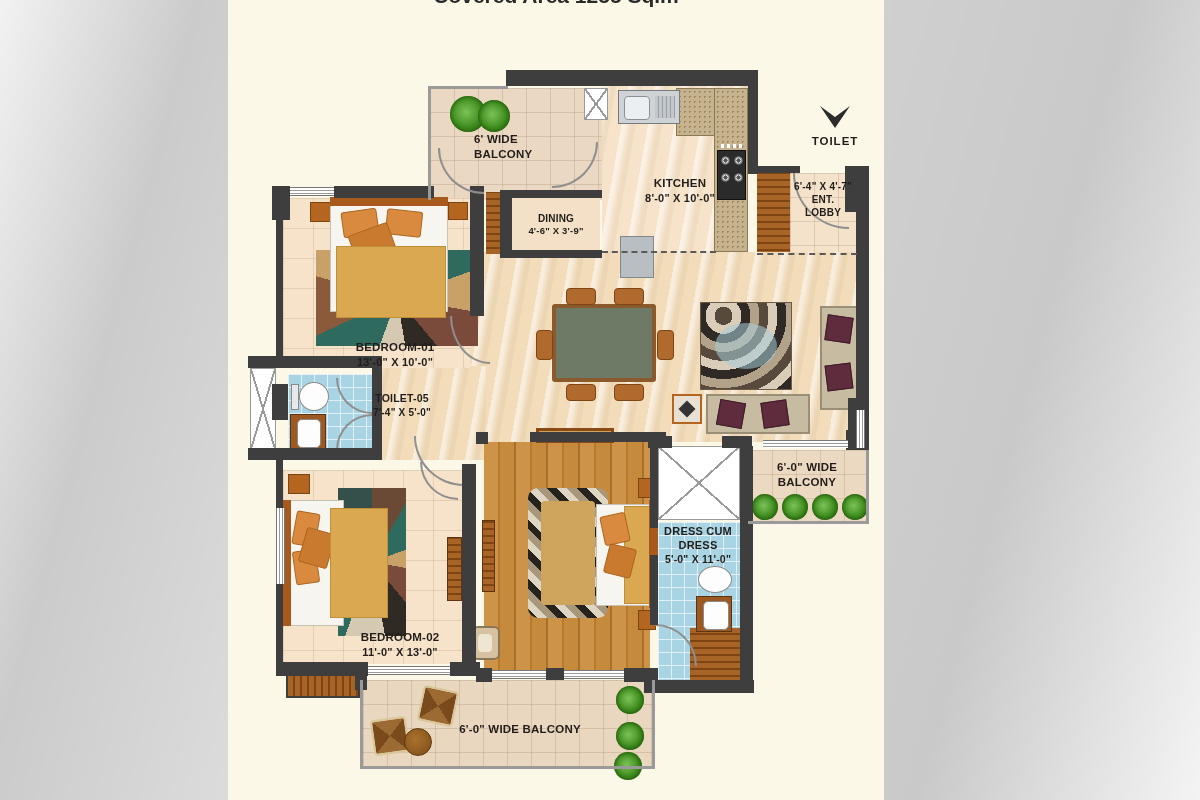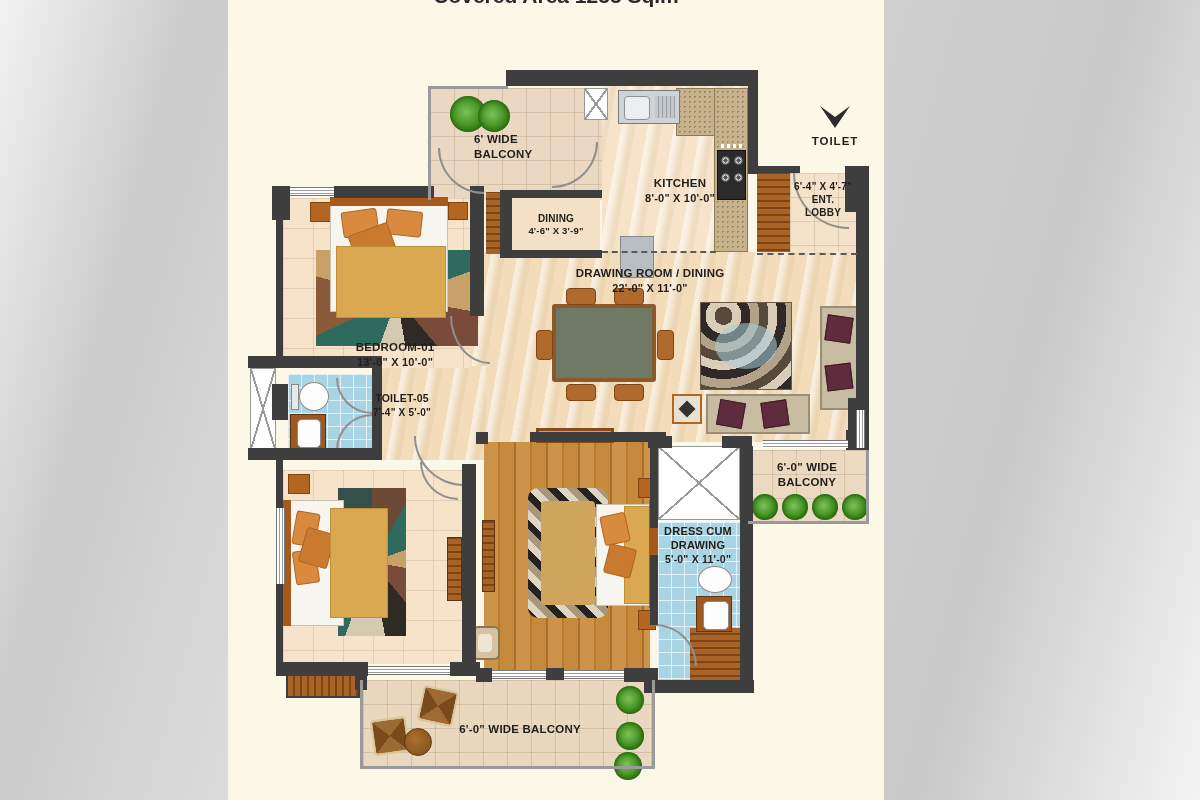--- a/index.html
+++ b/index.html
@@ -253,36 +253,36 @@
   </div>
   <div class="lbl" style="left:512px;top:212px;width:88px;font-size:10px;">
     <span>DINING</span>
     <span class="dims" style="font-size:9.5px;">4'-6" X 3'-9"</span>
   </div>
   <div class="lbl" style="left:786px;top:180px;width:74px;font-size:10px;">
     <span class="dims" style="font-size:10px;">6'-4" X 4'-7"</span>
     <span>ENT.</span>
     <span>LOBBY</span>
   </div>
-  <div class="lbl" style="left:560px;top:266px;width:180px;">
-    <span>DRAWING ROOM / DINING</span>
-    <span class="dims">22'-0" X 11'-0"</span>
-  </div>
   <div class="lbl" style="left:330px;top:340px;width:130px;">
     <span>BEDROOM-01</span>
     <span class="dims">13'-0" X 10'-0"</span>
   </div>
   <div class="lbl" style="left:348px;top:392px;width:108px;font-size:10.5px;">
     <span>TOILET-05</span>
     <span class="dims" style="font-size:10px;">7'-4" X 5'-0"</span>
   </div>
   <div class="lbl" style="left:748px;top:460px;width:118px;">
     <span>6'-0" WIDE</span>
     <span>BALCONY</span>
   </div>
   <div class="lbl" style="left:652px;top:524px;width:92px;font-size:11px;">
     <span>DRESS CUM</span>
-    <span>DRAWING</span>
+    <span>DRESS</span>
     <span class="dims" style="font-size:10.5px;">5'-0" X 11'-0"</span>
   </div>
+  <div class="lbl" style="left:330px;top:630px;width:140px;">
+    <span>BEDROOM-02</span>
+    <span class="dims">11'-0" X 13'-0"</span>
+  </div>
   <div class="lbl" style="left:420px;top:722px;width:200px;">6'-0" WIDE BALCONY</div>
 
 </div>
 
 </body></html>

